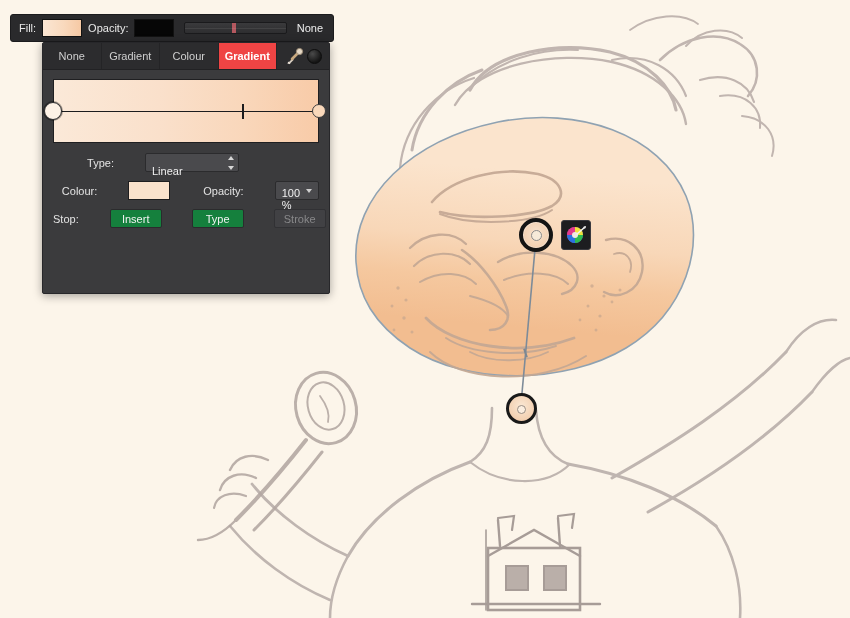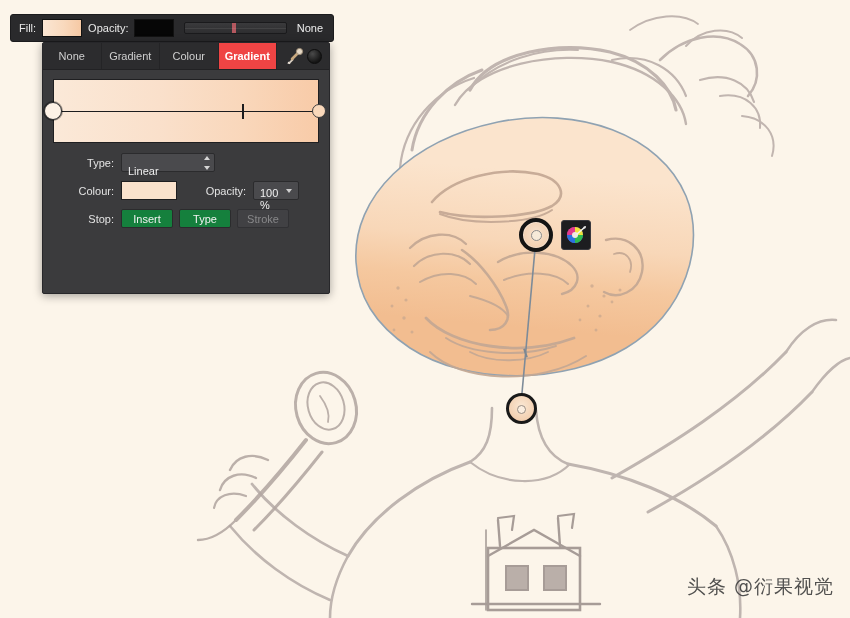--- a/index.html
+++ b/index.html
@@ -222,20 +222,21 @@
   
   #panel-form {
     padding: 10px 10px 0 10px;
     font-size: 11px;
     color: #d8d8d8;
   }
   .frow {
     display: flex;
     align-items: center;
     margin-bottom: 9px;
+    gap: 24px;
   }
   .flabel {
     text-align: right;
     color: #e3e3e3;
     font-size: 11px;
     padding-right: 7px;
     white-space: nowrap;
   }
   .flabel.dim { color: #8d8d8d; }
 
@@ -564,15 +565,14 @@
         </div>
         <div class="btn disabled">
           <span>Stroke</span>
         </div>
       </div>
 
 
     </div>
   </div>
 
-  <div id="watermark">头条 @衍果视觉</div>
 
 </div>
 
 </body></html>

